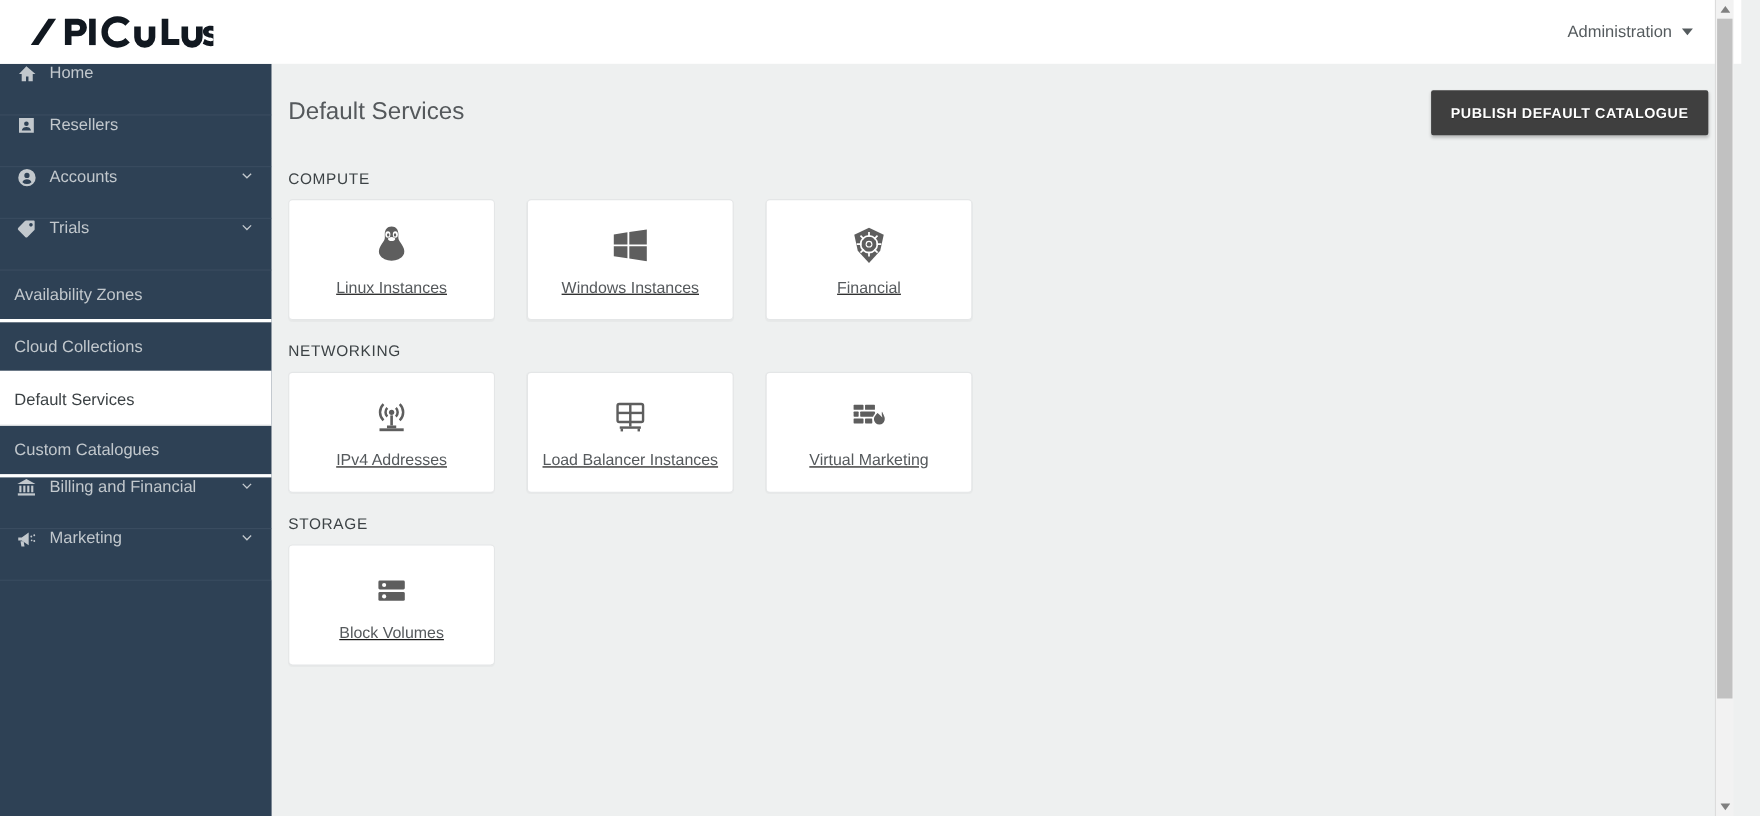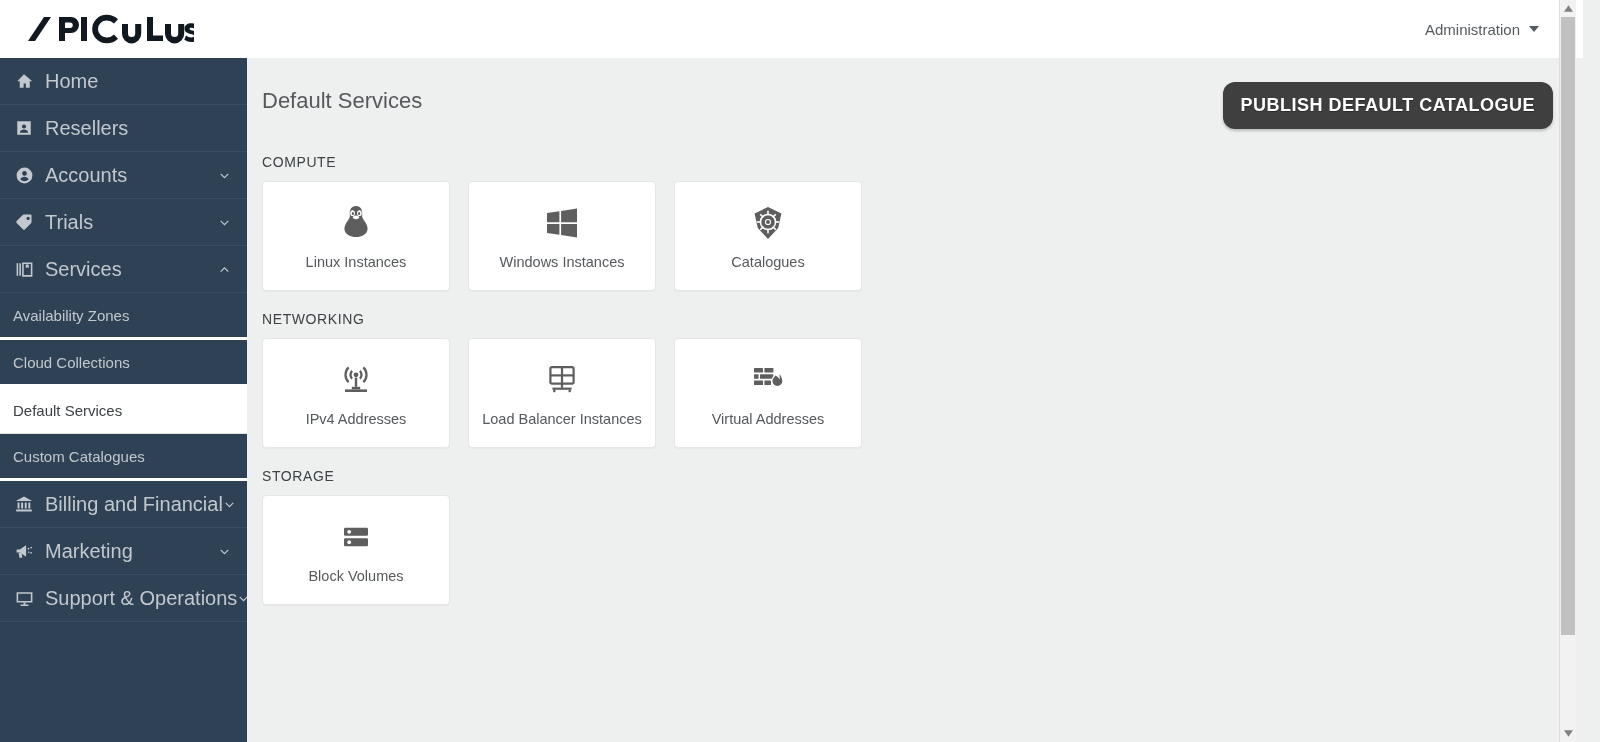--- a/index.html
+++ b/index.html
@@ -31,22 +31,22 @@
 
   
   .body-row { display: flex; flex: 1; min-height: 0; width: 1583px; }
 
   
   .sidebar {
     width: 247px; min-width: 247px; background: #2e4155;
     display: flex; flex-direction: column; overflow: hidden;
   }
   .nav-item {
-    display: flex; align-items: center; height: 47px; padding: 0 16px 0 11px;
-    color: #c2c8cd; font-size: 20px; cursor: pointer; position: relative;
+    display: flex; align-items: flex-start; height: 47px; padding: 0 16px 0 11px;
+    color: #c2c8cd; font-size: 15px; cursor: pointer; position: relative;
     border-bottom: 1px solid #3a4c60; flex-shrink: 0;
   }
   .nav-item .ico {
     width: 26px; min-width: 26px; display: flex; align-items: center;
     justify-content: center; margin-right: 8px;
   }
   .nav-item .ico svg { display: block; fill: #c2c8cd; }
   .nav-item .label { flex: 1; white-space: nowrap; }
   .nav-item .chev { width: 14px; height: 14px; display: flex; align-items: center; justify-content: center; }
   .nav-item .chev svg { stroke: #c2c8cd; fill: none; stroke-width: 2.2; }
@@ -57,34 +57,34 @@
   }
   .nav-sub.active { background: #ffffff; color: #3c4245; border-bottom: 1px solid #dfe2e3; }
   .sidebar-fill { flex: 1; background: #2e4155; }
 
   
   .main { flex: 1; background: #eef0f0; overflow: hidden; position: relative; padding: 0 0 0 0; }
   .main-inner { padding: 22px 30px 0 15px; }
   .page-head { display: flex; align-items: flex-start; justify-content: space-between; height: 54px; }
   .page-title { font-size: 22px; color: #55595c; font-weight: 400; padding-left: 0px; padding-top: 8px; }
   .publish-btn {
-    background: #3f3f3f; color: #ffffff; border: none; border-radius: 12px;
-    font-size: 18px; font-weight: bold; letter-spacing: .5px;
+    background: #3f3f3f; color: #ffffff; border: none; border-radius: 2px;
+    font-size: 13px; font-weight: bold; letter-spacing: .5px;
     padding: 13px 18px; cursor: pointer; font-family: "Liberation Sans", sans-serif;
     box-shadow: 0 2px 3px rgba(0,0,0,.22);
     text-shadow: 0 1px 1px rgba(0,0,0,.35);
     white-space: nowrap; margin-top: 2px;
   }
 
   .section { margin-top: 20px; }
   .section-title {
     font-size: 14px; color: #3c4245; letter-spacing: .6px;
     margin-bottom: 11px; text-transform: uppercase;
   }
-  .card-row { display: flex; gap: 18px; flex-wrap: wrap; }
+  .card-row { display: flex; gap: 29px; flex-wrap: wrap; text-decoration: underline; }
   .card {
     width: 188px; height: 110px; background: #ffffff;
     border: 1px solid #e4e6e7; border-radius: 4px;
     display: flex; flex-direction: column; align-items: center;
     justify-content: center; cursor: pointer; box-shadow: 0 1px 1px rgba(0,0,0,.03);
   }
   .card .card-ico { height: 40px; display: flex; align-items: center; justify-content: center; }
   .card .card-ico svg { display: block; fill: #5e5e5e; }
   .card .card-label { font-size: 14.5px; color: #55595c; margin-top: 11px; text-align: center; }
 
@@ -172,36 +172,20 @@
             </svg>
         </span>
         <span class="label">Trials</span>
         <span class="chev">
           <svg width="13" height="13" viewBox="0 0 24 24">
               <polyline points="5,9 12,16 19,9"></polyline>
             </svg>
         </span>
       </div>
 
-      <div class="nav-item">
-        <span class="ico">
-          <svg width="19" height="19" viewBox="0 0 24 24">
-            <path d="M2 4 h2 v16 H2 Z"></path>
-            <path d="M5.5 4 h2 v16 h-2 Z"></path>
-            <path d="M9 3 h13 v18 H9 Z M11 5 v14 h9 V5 Z" fill-rule="evenodd"></path>
-            <path d="M13.6 5.6 h3.8 v4.8 l-1.9 -1.4 l-1.9 1.4 Z"></path>
-          </svg>
-        </span>
-        <span class="label">Services</span>
-        <span class="chev">
-          <svg width="13" height="13" viewBox="0 0 24 24">
-              <polyline points="5,16 12,9 19,16"></polyline>
-            </svg>
-        </span>
-      </div>
 
       <div class="nav-sub">
         <span>Availability Zones</span>
       </div>
       <div class="nav-sub">
         <span>Cloud Collections</span>
       </div>
       <div class="nav-sub active">
         <span>Default Services</span>
       </div>
@@ -241,35 +225,20 @@
           </svg>
         </span>
         <span class="label">Marketing</span>
         <span class="chev">
           <svg width="13" height="13" viewBox="0 0 24 24">
               <polyline points="5,9 12,16 19,9"></polyline>
             </svg>
         </span>
       </div>
 
-      <div class="nav-item">
-        <span class="ico">
-          <svg width="19" height="19" viewBox="0 0 24 24">
-            <path d="M2 4 h20 v13 H2 Z M4 6 v9 h16 V6 Z" fill-rule="evenodd"></path>
-            <rect x="10.7" y="17" width="2.6" height="3"></rect>
-            <rect x="7" y="19.6" width="10" height="1.9"></rect>
-          </svg>
-        </span>
-        <span class="label">Support &amp; Operations</span>
-        <span class="chev">
-          <svg width="13" height="13" viewBox="0 0 24 24">
-              <polyline points="5,9 12,16 19,9"></polyline>
-            </svg>
-        </span>
-      </div>
 
       <div class="sidebar-fill"></div>
     </nav>
 
     <main class="main">
       <div class="main-inner">
 
         <div class="page-head">
           <h1 class="page-title">Default Services</h1>
           <button class="publish-btn">PUBLISH DEFAULT CATALOGUE</button>
@@ -317,21 +286,21 @@
                     <path d="M22.8 15.2 h4.4 v1.6 h-4.4 Z"></path>
                     <path d="M7.7 8.8 L8.8 7.7 l3.1 3.1 l-1.1 1.1 Z"></path>
                     <path d="M20.2 21.2 l1.1 -1.1 l3.1 3.1 l-1.1 1.1 Z"></path>
                     <path d="M23.2 7.7 l1.1 1.1 l-3.1 3.1 l-1.1 -1.1 Z"></path>
                     <path d="M10.8 20.1 l1.1 1.1 l-3.1 3.1 l-1.1 -1.1 Z"></path>
                   </g>
                   <circle cx="16" cy="16" r="7.6" fill="none" stroke="#ffffff" stroke-width="1.5"></circle>
                   <circle cx="16" cy="16" r="2" fill="#5e5e5e"></circle>
                 </svg>
               </span>
-              <span class="card-label">Catalogues</span>
+              <span class="card-label">Financial</span>
             </div>
 
           </div>
         </section>
 
         <section class="section">
           <div class="section-title">NETWORKING</div>
           <div class="card-row">
 
 
@@ -372,21 +341,21 @@
                 <svg width="32" height="28" viewBox="0 0 32 28">
                   <rect x="2" y="2" width="9" height="4.6" rx=".6"></rect>
                   <rect x="12.4" y="2" width="9" height="4.6" rx=".6"></rect>
                   <rect x="2" y="8.2" width="4.6" height="4.6" rx=".6"></rect>
                   <rect x="8" y="8.2" width="13.4" height="4.6" rx=".6"></rect>
                   <rect x="2" y="14.4" width="9" height="4.6" rx=".6"></rect>
                   <rect x="12.4" y="14.4" width="6.6" height="4.6" rx=".6"></rect>
                   <path d="M23.6 8.4 c-1.2 2 -3.8 3.4 -3.8 6.6 a5.6 5.6 0 0 0 11.2 0 c0 -3.4 -2.2 -5.2 -3.2 -8.6 c-1 1.6 -1.2 3.4 -.8 5 c-.8 -.8 -2 -1.6 -3.4 -3 Z" fill="#5e5e5e" stroke="#ffffff" stroke-width="1.3"></path>
                 </svg>
               </span>
-              <span class="card-label">Virtual Addresses</span>
+              <span class="card-label">Virtual Marketing</span>
             </div>
 
           </div>
         </section>
 
         <section class="section">
           <div class="section-title">STORAGE</div>
           <div class="card-row">
 
             <div class="card">

